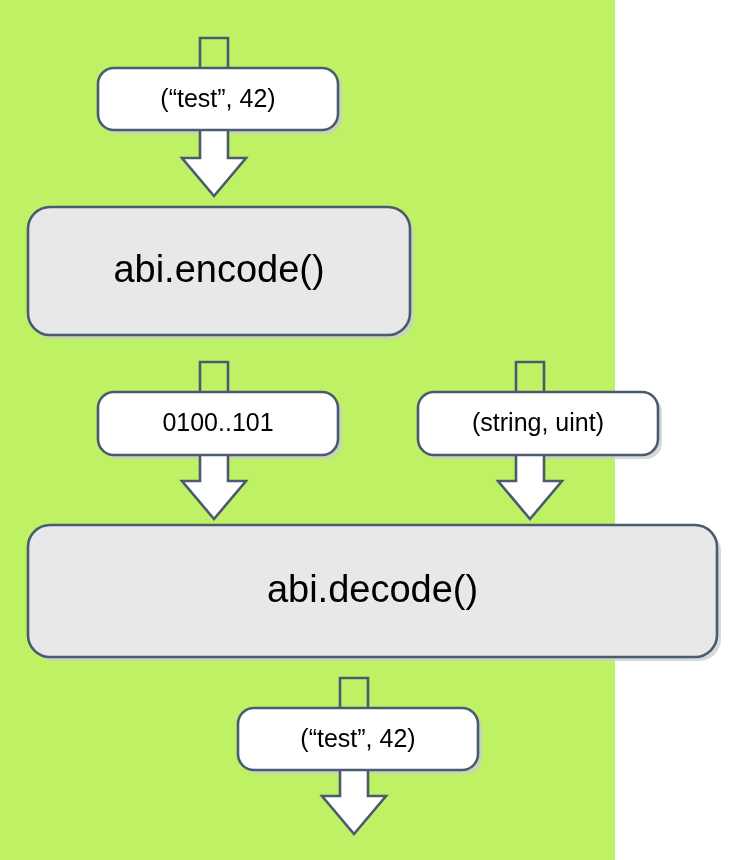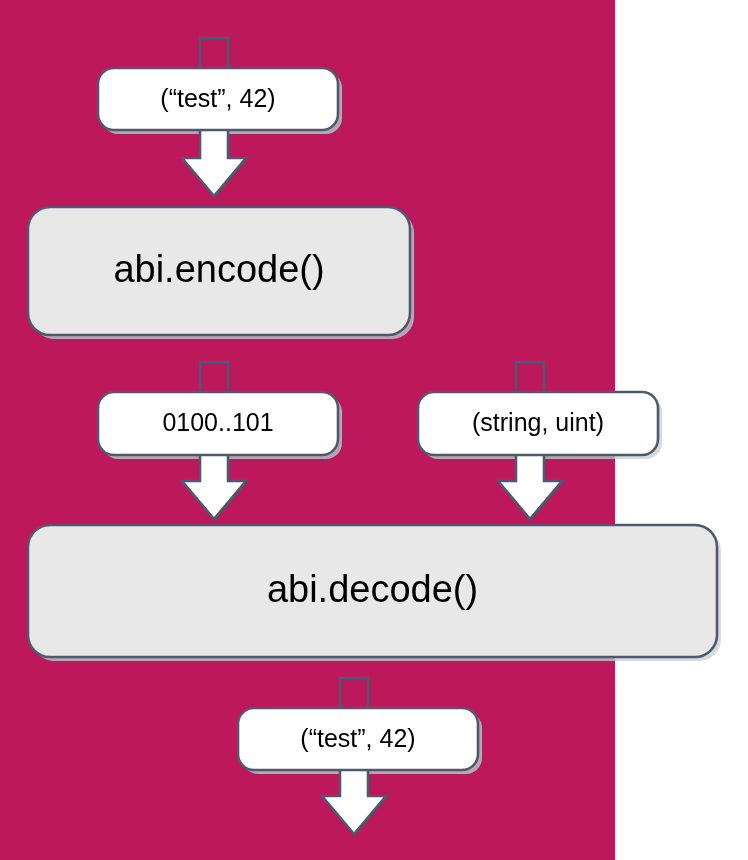--- a/index.html
+++ b/index.html
@@ -10,21 +10,21 @@
   body {
     width: 748px;
     height: 860px;
     font-family: "Liberation Sans", sans-serif;
     overflow: hidden;
   }
   #diagram-root {
     position: relative;
     width: 615px;
     height: 860px;
-    background: #be185d;
+    background: #bef264;
   }
   svg.canvas {
     position: absolute;
     top: 0;
     left: 0;
     width: 748px;
     height: 860px;
     display: block;
   }
   .node-label {

